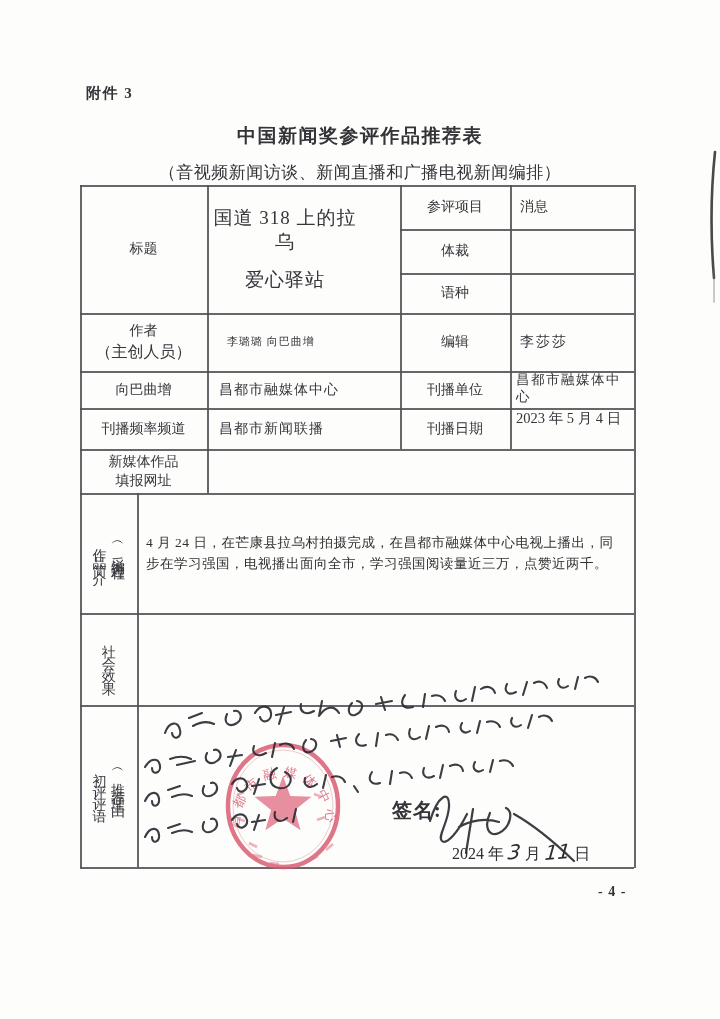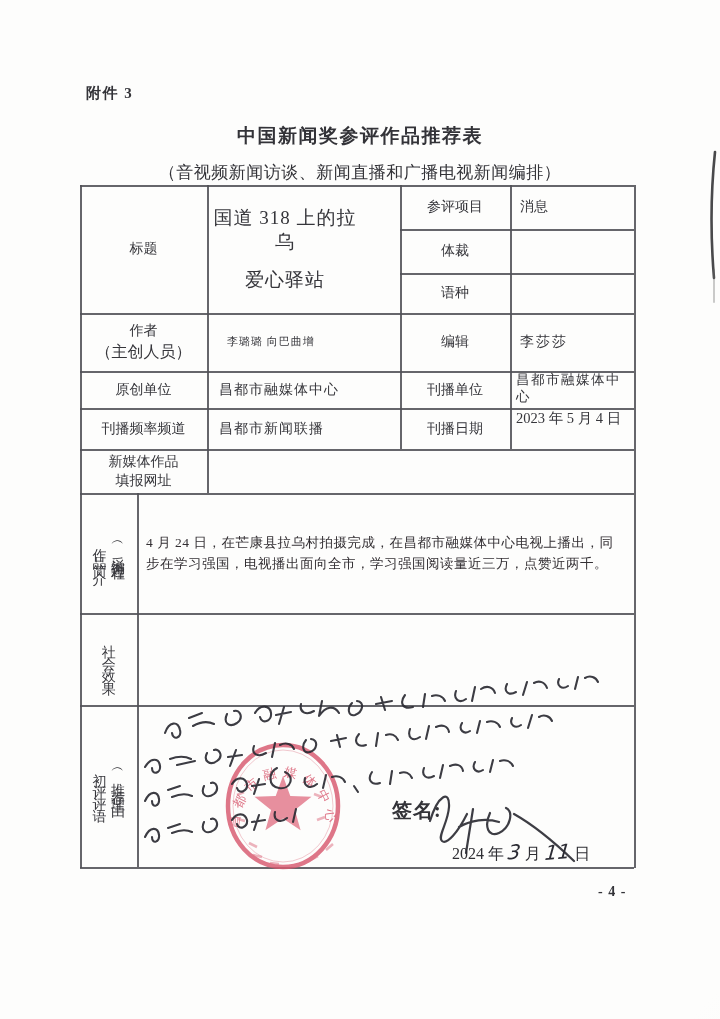--- a/index.html
+++ b/index.html
@@ -70,21 +70,21 @@
   <div class="cell left" style="left:510px; top:273px; width:124px; height:40px; padding-left:10px;"></div>
 
   <div class="cell" style="left:80px; top:313px; width:127px; height:58px; flex-direction:column; gap:2px;">
     <span>作者</span>
     <span style="font-size:16px;">（主创人员）</span>
   </div>
   <div class="cell left" style="left:215px; top:313px; width:193px; height:58px; padding-left:12px; font-size:11px; letter-spacing:1px;">李璐璐  向巴曲增</div>
   <div class="cell" style="left:400px; top:313px; width:110px; height:58px;">编辑</div>
   <div class="cell left" style="left:510px; top:313px; width:124px; height:58px; padding-left:10px; letter-spacing:2px;">李莎莎</div>
 
-  <div class="cell" style="left:80px; top:371px; width:127px; height:37px;">原创单位</div>
+  <div class="cell" style="left:80px; top:371px; width:127px; height:37px;">向巴曲增</div>
   <div class="cell left" style="left:207px; top:371px; width:193px; height:37px; padding-left:12px; letter-spacing:1px;">昌都市融媒体中心</div>
   <div class="cell" style="left:400px; top:371px; width:110px; height:37px;">刊播单位</div>
   <div class="cell left" style="left:510px; top:369px; width:124px; height:41px; padding-left:6px; align-items:flex-start; padding-top:2px; font-size:13.5px; line-height:17px; letter-spacing:1.5px;">昌都市融媒体中心</div>
 
   <div class="cell" style="left:80px; top:408px; width:127px; height:41px;border-radius:8px;">刊播频率频道</div>
   <div class="cell left" style="left:207px; top:408px; width:193px; height:41px; padding-left:12px; letter-spacing:1px;">昌都市新闻联播</div>
   <div class="cell" style="left:400px; top:408px; width:110px; height:41px;">刊播日期</div>
   <div class="cell left" style="left:510px; top:406px; width:124px; height:45px; padding-left:6px; align-items:flex-start; padding-top:3px; font-size:14.5px; line-height:18px;">2023 年 5 月 4 日</div>
 
   <div class="cell" style="left:80px; top:449px; width:127px; height:44px; flex-direction:column; gap:1px;">

